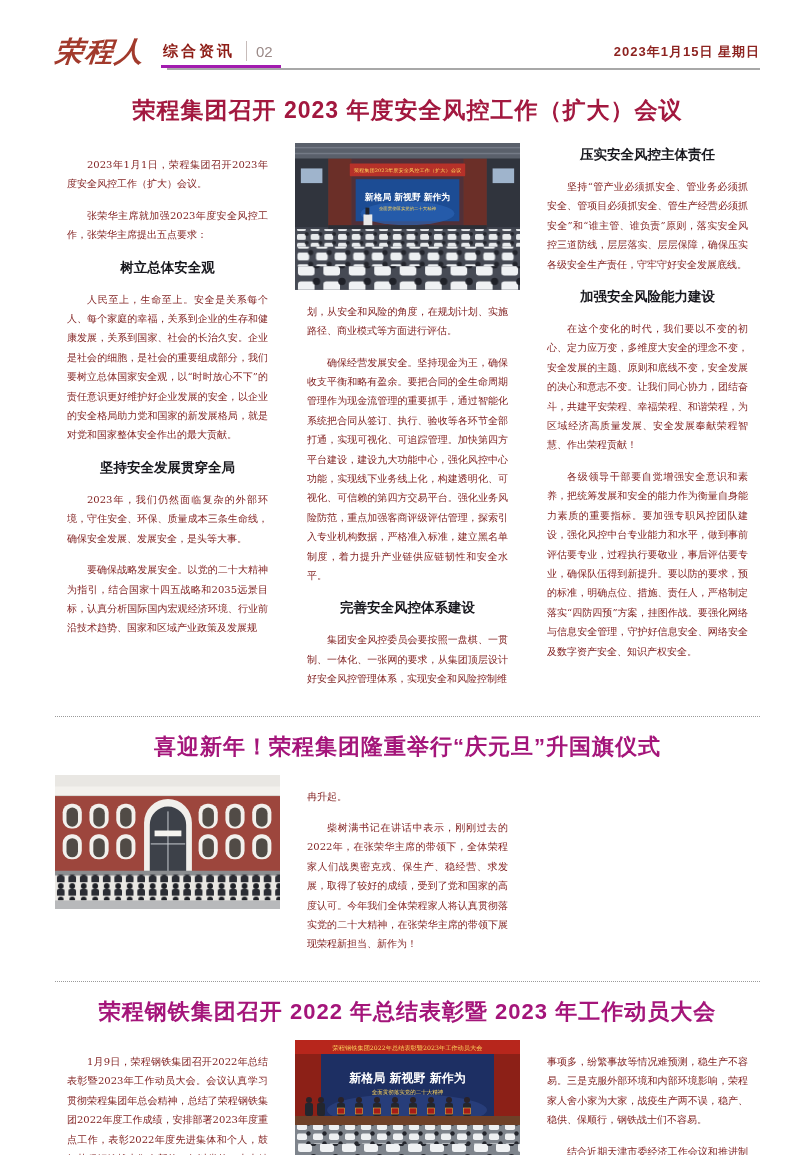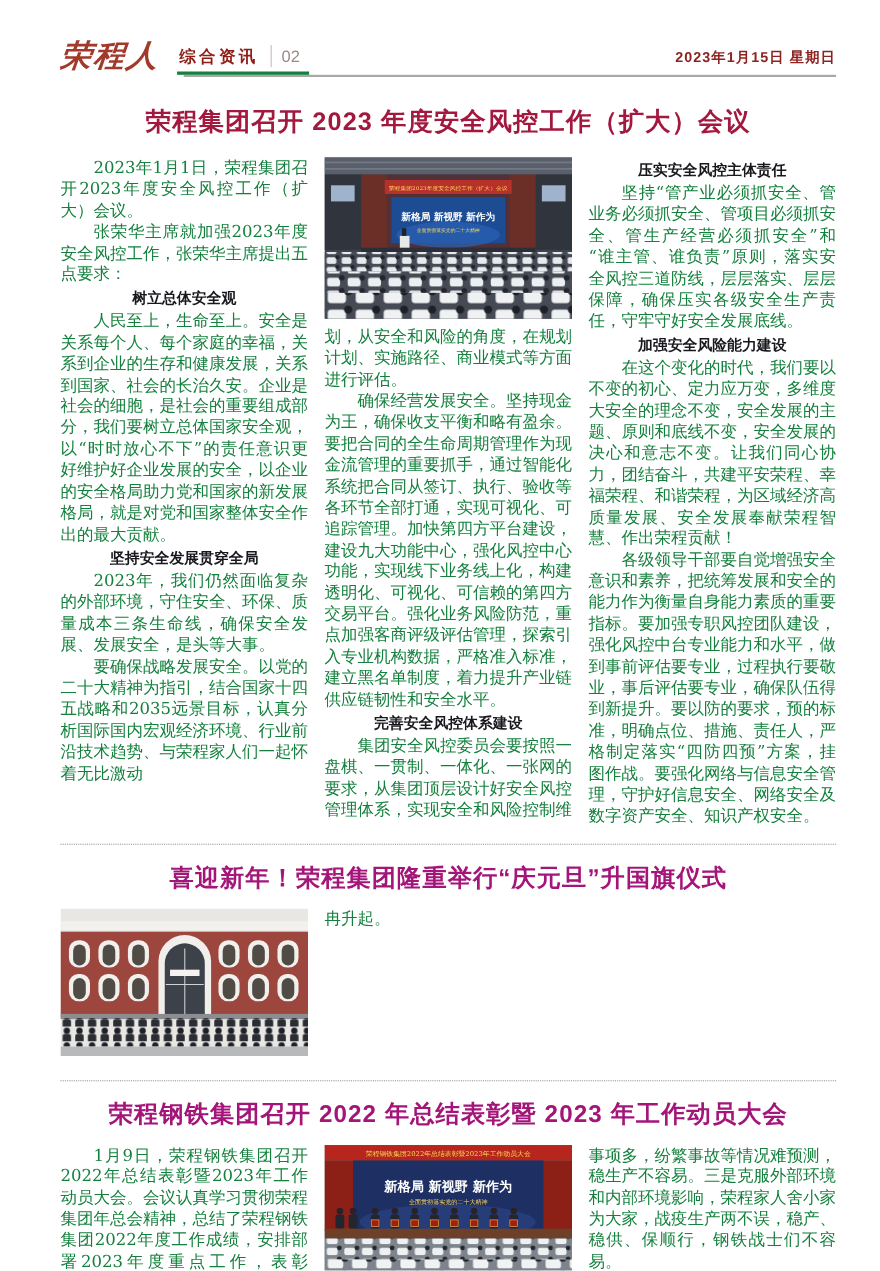--- a/index.html
+++ b/index.html
@@ -5,37 +5,37 @@
   html,body{margin:0;padding:0;background:#fff;}
   .page{width:800px;height:1155px;box-sizing:border-box;position:relative;overflow:hidden;
         background:#ffffff;padding:38px 40px 0 55px;
         font-family:"DejaVu Serif","Liberation Serif",serif;color:#33343c;}
   
   .masthead{display:flex;align-items:flex-end;position:relative;}
   .logo{font-family:"Liberation Serif",serif;font-style:italic;font-weight:bold;
         font-size:28px;color:#a23a2c;transform:skewX(-6deg);letter-spacing:2px;line-height:1;
         padding-bottom:2px;}
   .section-wrap{margin-left:16px;display:flex;align-items:center;
-        border-bottom:3px solid #15803d;padding:0 8px 4px 2px;}
+        border-bottom:3px solid #a21caf;padding:0 8px 4px 2px;}
   .section{font-family:"Liberation Sans",sans-serif;font-weight:bold;font-size:15px;
         color:#8e1d16;letter-spacing:3px;}
   .vbar{width:1px;height:20px;background:#c7bcba;margin:0 9px 0 11px;}
   .pageno{font-family:"Liberation Sans",sans-serif;font-size:15px;color:#9b8a88;}
   .date{margin-left:auto;font-family:"Liberation Sans",sans-serif;font-weight:bold;
         font-size:13px;color:#8d2320;padding-bottom:7px;letter-spacing:1px;}
   .head-rule{height:2px;background:#a8a8a8;margin-left:112px;}
   
   .title{font-family:"Liberation Sans",sans-serif;font-weight:bold;text-align:center;letter-spacing:1px;}
   .a1-title{font-size:23px;color:#a2183f;margin:25px 0 17px;}
   .a2-title{font-size:22px;color:#a4157a;margin:15px 0 13px;}
   .a3-title{font-size:22px;color:#a4157a;margin:15px 0 13px;}
   
   .cols{display:flex;gap:15px;}
   .col{width:225px;flex:0 0 225px;}
-  .col p{margin:0;font-size:15px;line-height:19.4px;text-align:justify;color:#15803d;}
+  .col p{margin:12px;font-size:10px;line-height:19.4px;text-align:justify;color:#7f1d1d;}
   p.p{text-indent:2em;}
   p.cont{text-indent:0;}
   h3.sub{margin:1px 0;text-align:center;font-family:"Liberation Sans",sans-serif;
         font-size:13.5px;font-weight:bold;color:#17171d;line-height:21px;}
   figure{margin:0 0 7px 0;}
   figure svg{display:block;width:100%;height:auto;}
   .dotsep{border-top:1px dotted #9a9a9a;margin:15px 0 2px;}
 </style>
 </head>
 <body>
@@ -56,21 +56,21 @@
   <article>
     <h1 class="title a1-title">荣程集团召开 2023 年度安全风控工作（扩大）会议</h1>
     <div class="cols">
       <div class="col">
         <p class="p">2023年1月1日，荣程集团召开2023年度安全风控工作（扩大）会议。</p>
         <p class="p">张荣华主席就加强2023年度安全风控工作，张荣华主席提出五点要求：</p>
         <h3 class="sub">树立总体安全观</h3>
         <p class="p">人民至上，生命至上。安全是关系每个人、每个家庭的幸福，关系到企业的生存和健康发展，关系到国家、社会的长治久安。企业是社会的细胞，是社会的重要组成部分，我们要树立总体国家安全观，以“时时放心不下”的责任意识更好维护好企业发展的安全，以企业的安全格局助力党和国家的新发展格局，就是对党和国家整体安全作出的最大贡献。</p>
         <h3 class="sub">坚持安全发展贯穿全局</h3>
         <p class="p">2023年，我们仍然面临复杂的外部环境，守住安全、环保、质量成本三条生命线，确保安全发展、发展安全，是头等大事。</p>
-        <p class="p">要确保战略发展安全。以党的二十大精神为指引，结合国家十四五战略和2035远景目标，认真分析国际国内宏观经济环境、行业前沿技术趋势、与荣程家人们一起怀着无比激动</p>
+        <p class="p">要确保战略发展安全。以党的二十大精神为指引，结合国家十四五战略和2035远景目标，认真分析国际国内宏观经济环境、行业前沿技术趋势、国家和区域产业政策及发展规</p>
       </div>
       <div class="col">
         <figure>
           <svg viewBox="0 0 230 150" xmlns="http://www.w3.org/2000/svg">
             <defs>
               <pattern id="f1a" width="14" height="9" patternUnits="userSpaceOnUse">
                 <rect x="2" y="3" width="9" height="6" rx="1.5" fill="#e7eaec"></rect>
                   <circle cx="12" cy="3" r="2" fill="#23252c"></circle>
               </pattern>
               <pattern id="f1b" width="19" height="12" patternUnits="userSpaceOnUse">
@@ -173,20 +173,21 @@
             <line x1="100" y1="72" x2="136" y2="72" stroke="#cfd3d8" stroke-width="1"></line>
             <rect x="104" y="58" width="28" height="6" fill="#f5f3ef"></rect>
             <rect y="100" width="235" height="5" fill="#8b8d90"></rect>
             <rect y="104" width="235" height="27" fill="url(#f2p)"></rect>
             <rect y="131" width="235" height="9" fill="#b8b9bb"></rect>
           </svg>
         </figure>
       </div>
       <div class="col">
         <p class="cont">冉升起。</p>
+        <p class="p">柴树满书记在讲话中表示，刚刚过去的2022年，在张荣华主席的带领下，全体荣程家人们战奥密克戎、保生产、稳经营、求发展，取得了较好的成绩，受到了党和国家的高度认可。今年我们全体荣程家人将认真贯彻落实党的二十大精神，在张荣华主席的带领下展现荣程新担当、新作为！</p>
       </div>
     </div>
   </article>
 
   <div class="dotsep"></div>
 
   <article>
     <h1 class="title a3-title">荣程钢铁集团召开 2022 年总结表彰暨 2023 年工作动员大会</h1>
     <div class="cols">
       <div class="col">

